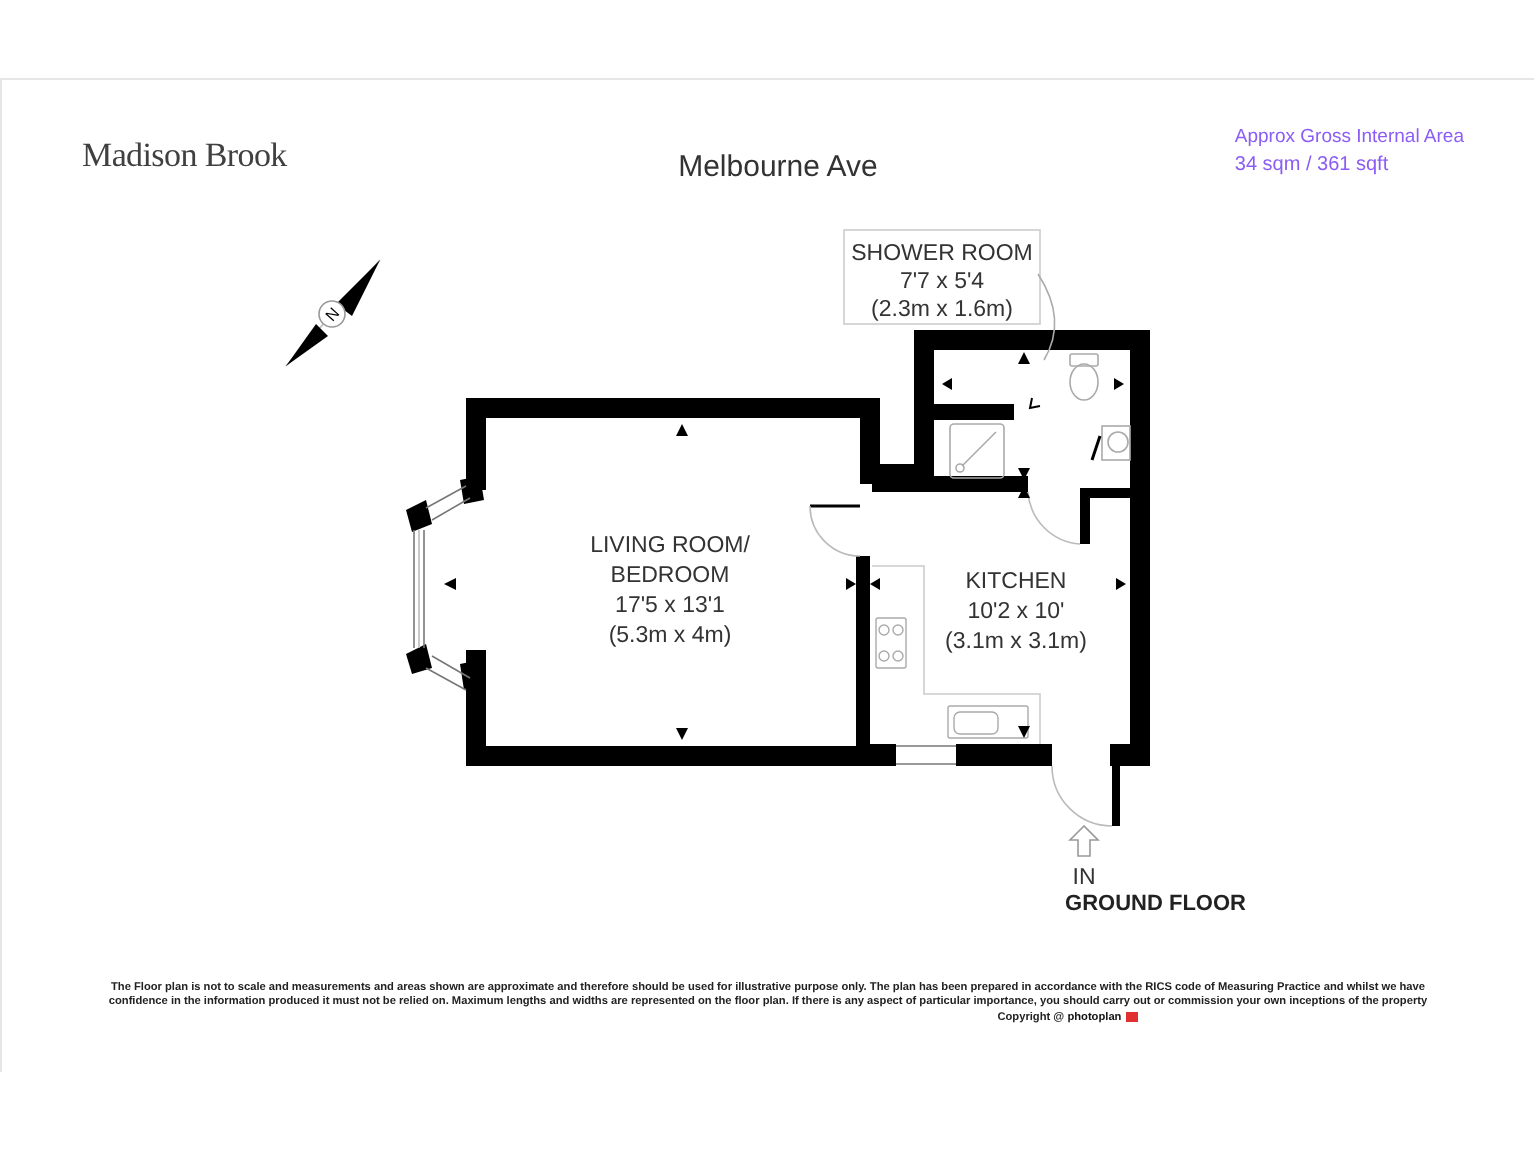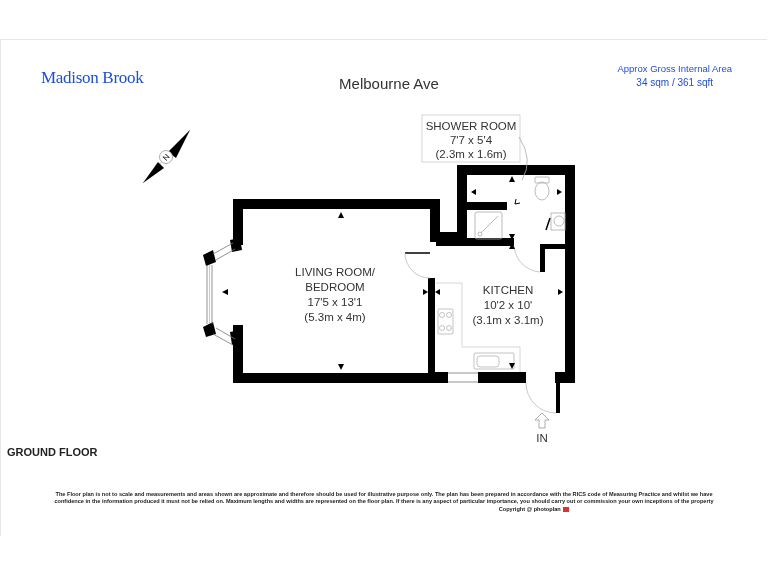--- a/index.html
+++ b/index.html
@@ -1,26 +1,26 @@
 <!DOCTYPE html>
 <html><head>
 <meta charset="utf-8">
 <style>
   html, body { margin:0; padding:0; background:#ffffff; }
   body { width:768px; height:576px; position:relative; overflow:hidden; font-family:"Liberation Sans", sans-serif; }
   .frame { position:absolute; left:0; top:39px; width:767px; height:497px; border-top:1px solid #e6e6e6; border-left:1px solid #e6e6e6; box-sizing:border-box; }
-  .brand { position:absolute; left:41px; top:68px; font-family:"Liberation Serif", serif; font-size:17px; color:#1d4ed8; letter-spacing:-0.3px; }
+  .brand { position:absolute; left:41px; top:68px; font-family:"Liberation Serif", serif; font-size:17px; color:#404040; letter-spacing:-0.3px; }
   .address { position:absolute; left:0; width:768px; top:75px; text-align:center; font-size:15px; color:#333; }
   .address span { position:relative; left:5px; }
-  .area { position:absolute; right:36px; top:63px; text-align:center; color:#1d4ed8; }
+  .area { position:absolute; right:36px; top:63px; color:#8b5cf6; }
   .area .lbl { font-size:9.5px; display:block; }
   .area .val { font-size:10px; display:block; margin-top:3px; }
   svg.plan { position:absolute; left:0; top:0; }
   .room-label { font-size:11.5px; fill:#333; text-anchor:middle; font-family:"Liberation Sans", sans-serif; }
-  .floor-label { position:absolute; left:0; width:768px; top:446px; text-align:left; font-size:11px; font-weight:bold; color:#222; }
+  .floor-label { position:absolute; left:0; width:616px; top:446px; text-align:right; font-size:11px; font-weight:bold; color:#222; }
   .floor-label span { position:relative; left:7px; }
   .disclaimer { position:absolute; left:0; width:768px; top:491px; text-align:center; font-size:5.6px; line-height:7.3px; color:#222; font-weight:bold; }
   .disclaimer .copy { display:block; padding-left:300px; }
   .photoplan { color:#111; }
   .pp-icon { display:inline-block; width:6px; height:5px; background:#e03030; vertical-align:middle; margin-left:1px; }
 </style>
 </head>
 <body>
 
 <div class="frame"></div>

